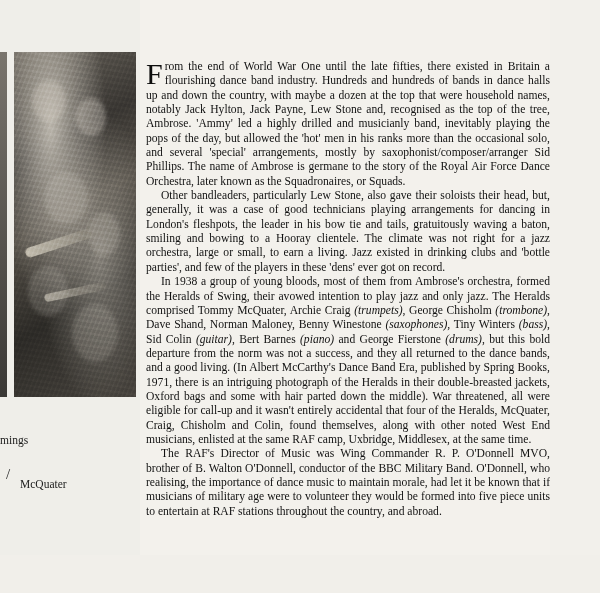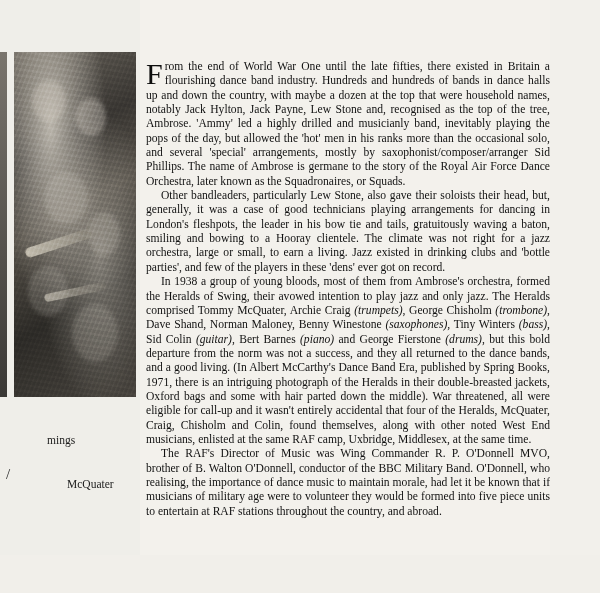--- a/index.html
+++ b/index.html
@@ -91,21 +91,20 @@
     height: 345px;
     background: linear-gradient(180deg, #6c675f, #262421);
     opacity: 0.9;
   }
   .caption {
     position: absolute;
     font-family: "Liberation Serif", serif;
     font-size: 11.5px;
     color: #1b1b1b;
     white-space: nowrap;
-    padding-left: 47px;
   }
   .caption-a { left: 0px; top: 434px; }
   .caption-b { left: 20px; top: 478px; }
   .caption-mark {
     position: absolute;
     left: 6px;
     top: 466px;
     font-size: 15px;
     color: #2a2a2a;
   }

